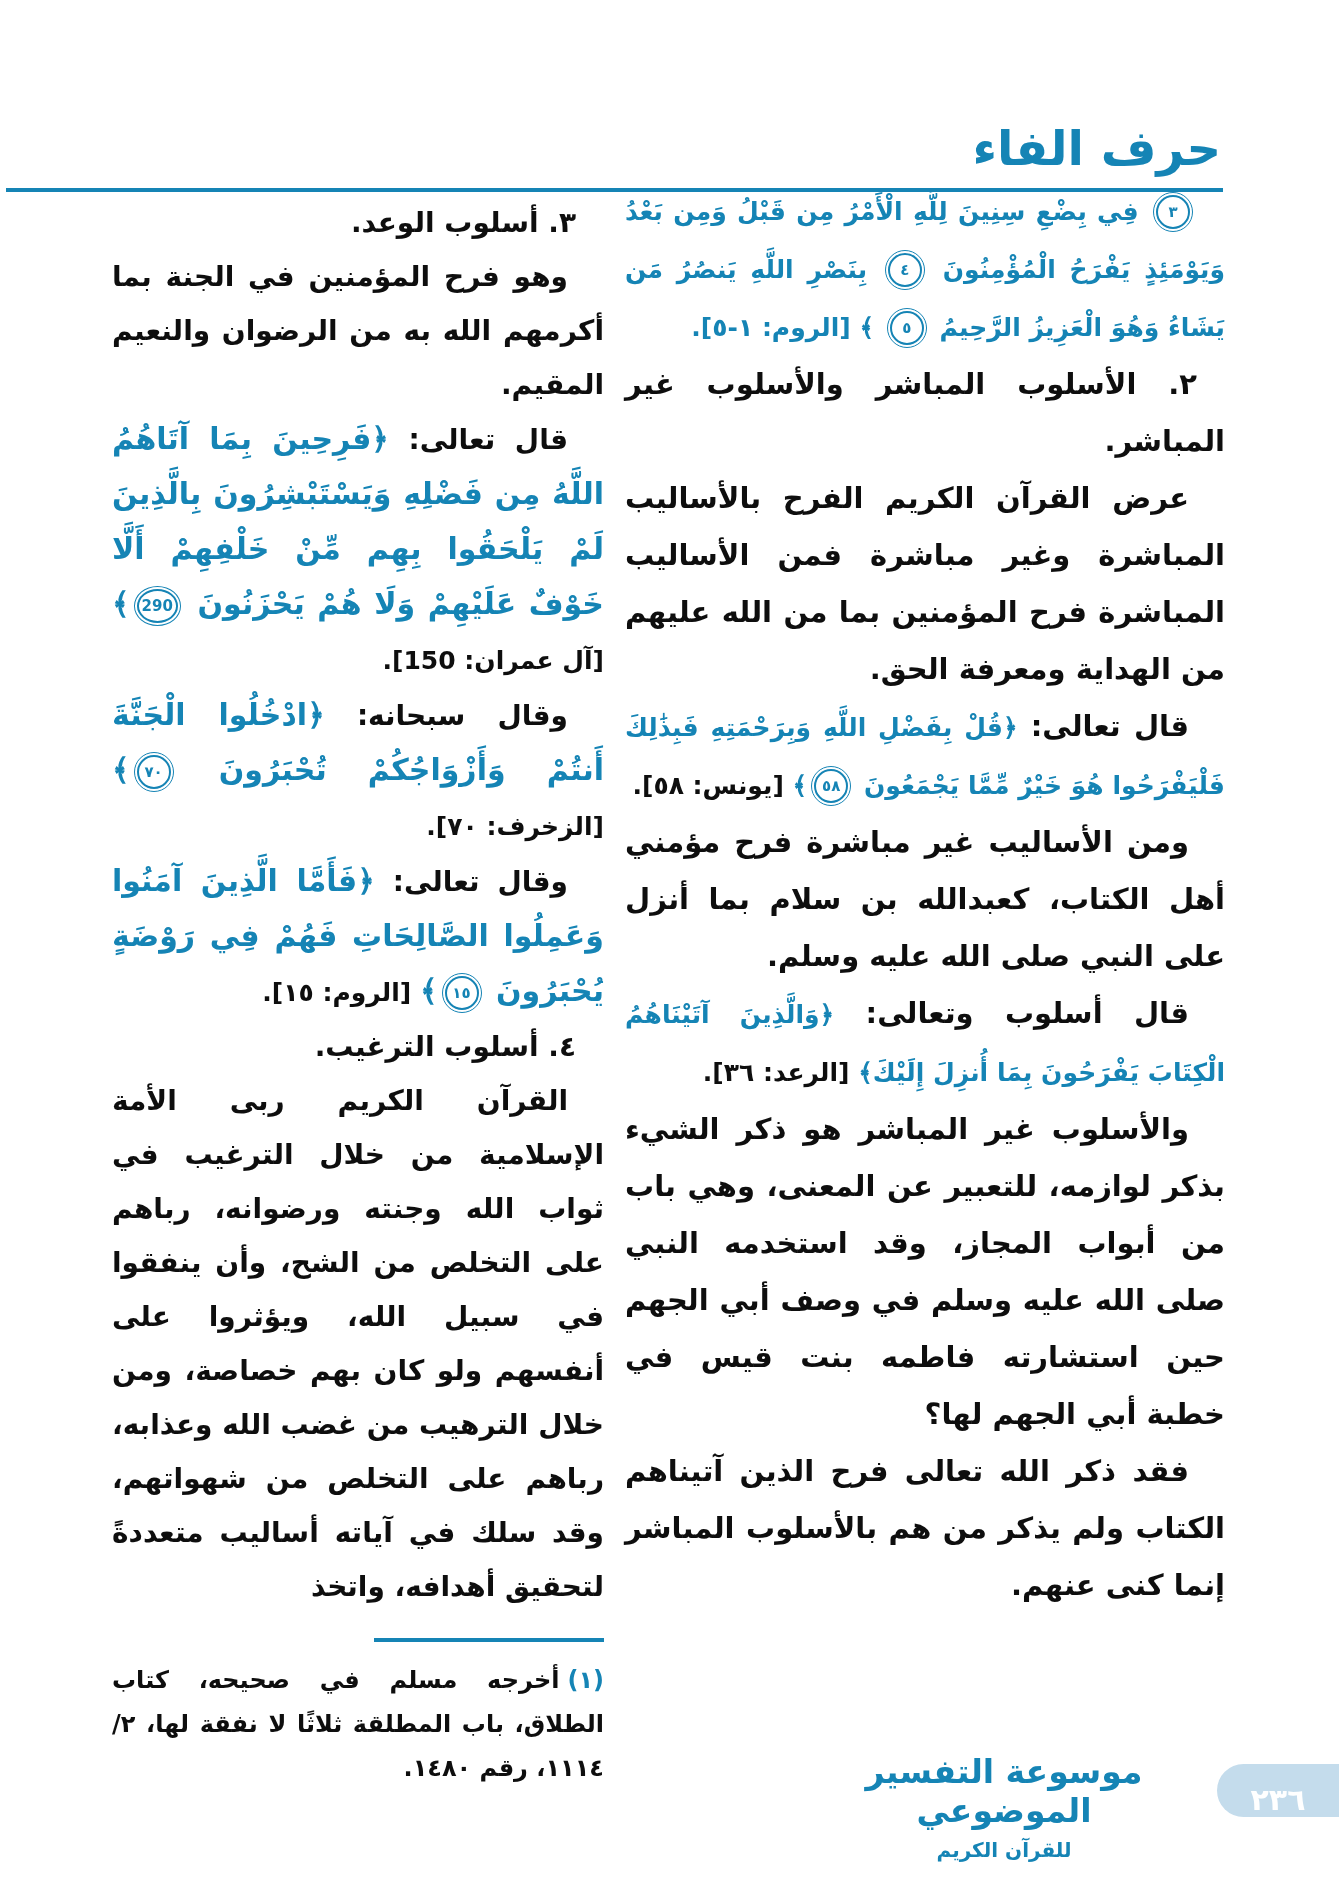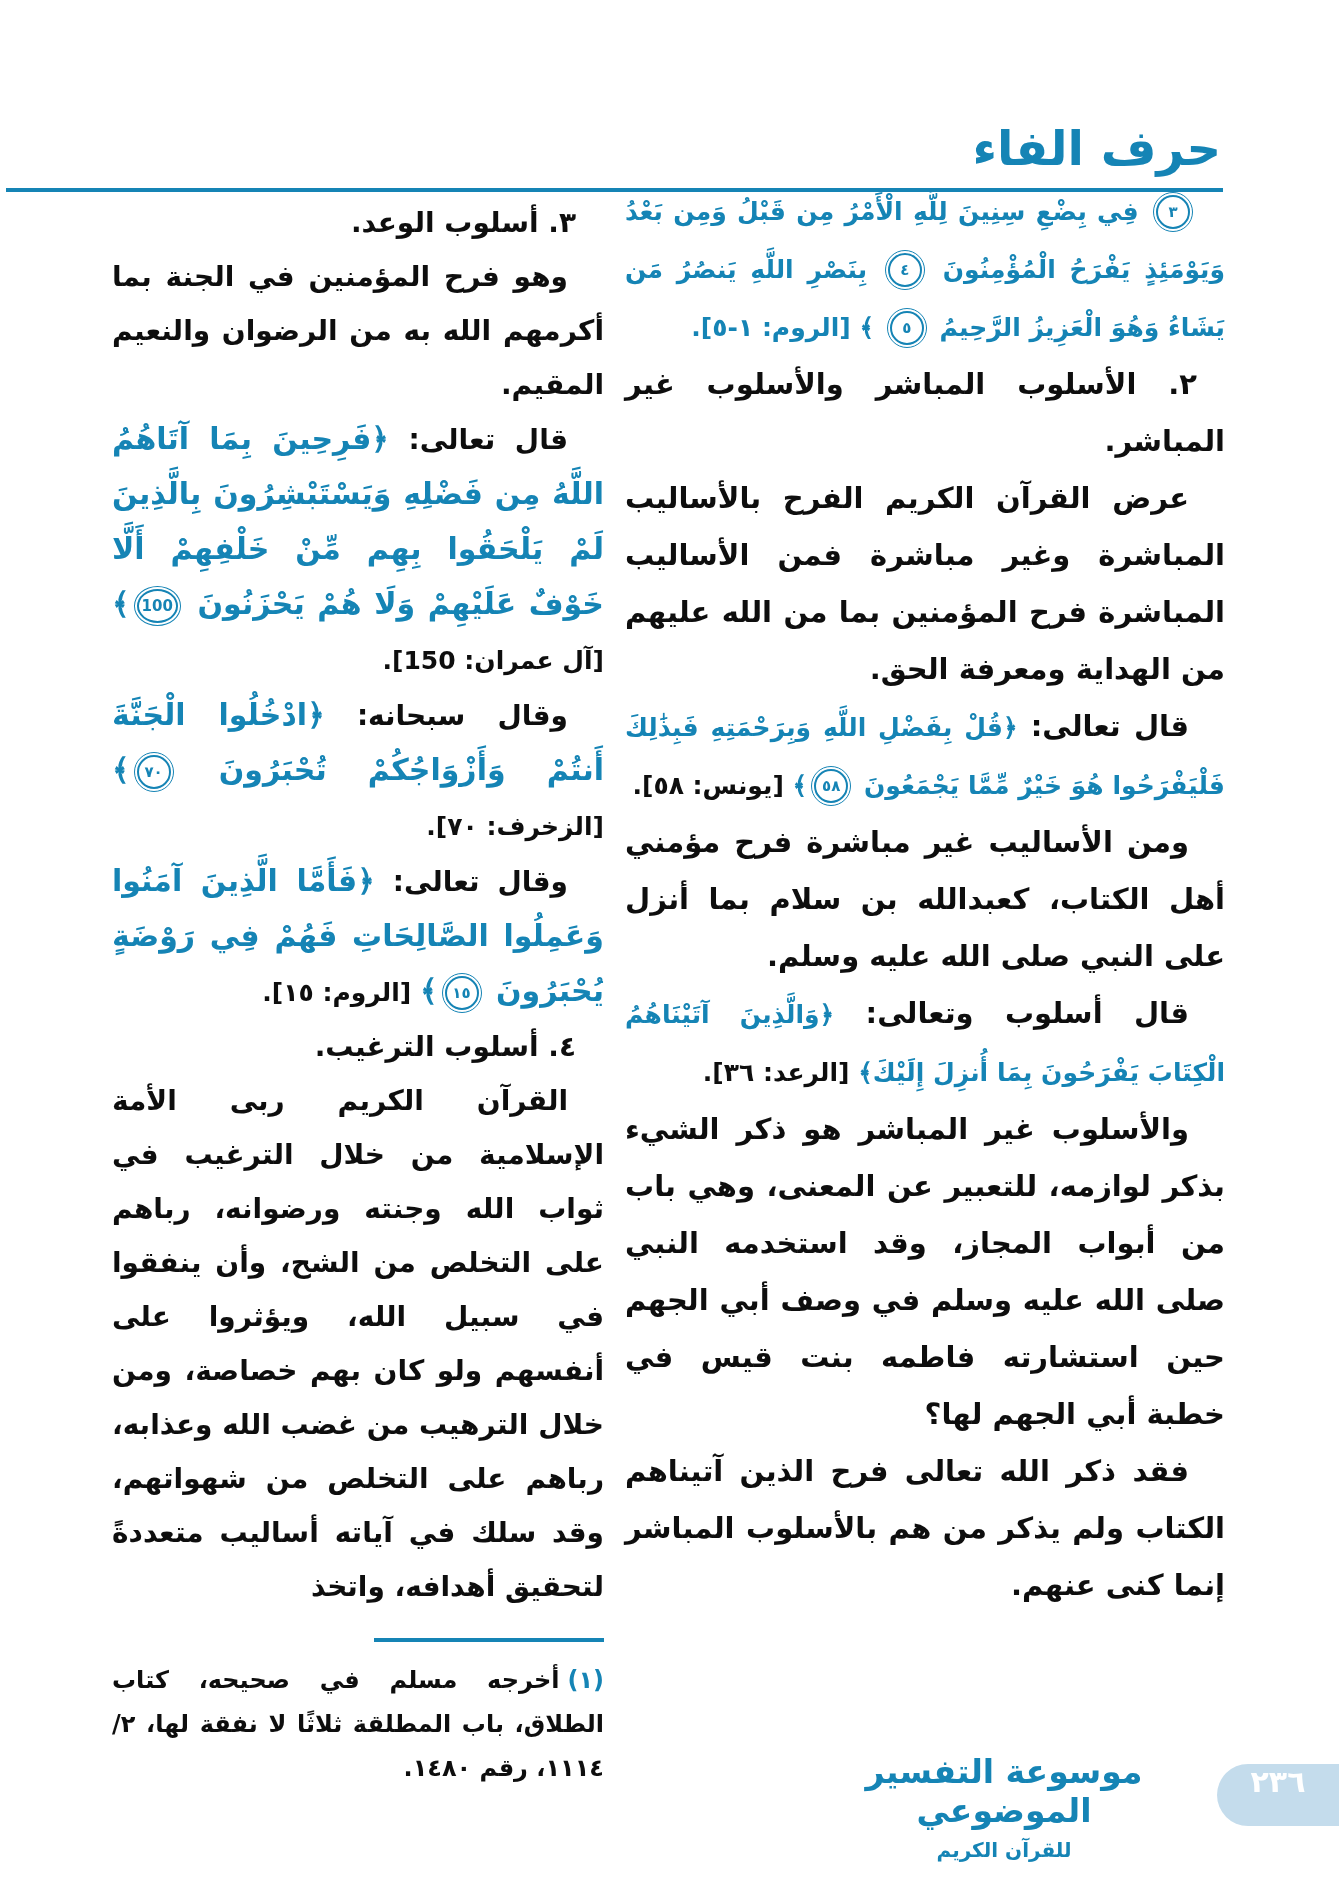--- a/index.html
+++ b/index.html
@@ -56,23 +56,23 @@
   }
   .fn-marker{color:var(--accent);margin-left:8px;font-weight:bold;}
   
   .footer-logo{
     position:absolute;top:1752px;left:830px;width:348px;
     text-align:center;color:var(--accent);
   }
   .logo-line1{font-size:33px;font-weight:bold;letter-spacing:-1px;}
   .logo-line2{font-size:20px;font-weight:bold;margin-top:8px;}
   .page-number-badge{
-    position:absolute;top:1764px;right:0;width:122px;height:62px;
+    position:absolute;top:1764px;right:0;width:122px;height:53px;
     background:var(--badge-bg);border-radius:33px 0 0 33px;
-    display:flex;align-items:flex-start;justify-content:center;
+    display:flex;align-items:flex-end;justify-content:center;
   }
   .page-number-badge span{color:#ffffff;font-size:30px;font-weight:bold;}
 </style>
 </head>
 <body>
 
 <div class="page">
 
   <div class="chapter-title">حرف الفاء</div>
   <div class="header-rule"></div>
@@ -83,21 +83,21 @@
       <div class="block para"><span class="seg-plain">عرض القرآن الكريم الفرح بالأساليب المباشرة وغير مباشرة فمن الأساليب المباشرة فرح المؤمنين بما من الله عليهم من الهداية ومعرفة الحق.</span></div>
       <div class="block para"><span class="seg-plain">قال تعالى: </span><span class="seg-verse">﴿قُلْ بِفَضْلِ اللَّهِ وَبِرَحْمَتِهِ فَبِذَٰلِكَ فَلْيَفْرَحُوا هُوَ خَيْرٌ مِّمَّا يَجْمَعُونَ </span><span class="ayah-num">٥٨</span><span class="seg-verse">﴾</span><span class="seg-ref"> [يونس: ٥٨].</span></div>
       <div class="block para"><span class="seg-plain">ومن الأساليب غير مباشرة فرح مؤمني أهل الكتاب، كعبدالله بن سلام بما أنزل على النبي صلى الله عليه وسلم.</span></div>
       <div class="block para"><span class="seg-plain">قال أسلوب وتعالى: </span><span class="seg-verse">﴿وَالَّذِينَ آتَيْنَاهُمُ الْكِتَابَ يَفْرَحُونَ بِمَا أُنزِلَ إِلَيْكَ﴾</span><span class="seg-ref"> [الرعد: ٣٦].</span></div>
       <div class="block para"><span class="seg-plain">والأسلوب غير المباشر هو ذكر الشيء بذكر لوازمه، للتعبير عن المعنى، وهي باب من أبواب المجاز، وقد استخدمه النبي صلى الله عليه وسلم في وصف أبي الجهم حين استشارته فاطمه بنت قيس في خطبة أبي الجهم لها؟</span></div>
       <div class="block para"><span class="seg-plain">فقد ذكر الله تعالى فرح الذين آتيناهم الكتاب ولم يذكر من هم بالأسلوب المباشر إنما كنى عنهم.</span></div>
     </div>
   <div class="col col-left" id="col-left">
       <div class="block heading"><span class="seg-plain">٣. أسلوب الوعد.</span></div>
       <div class="block para"><span class="seg-plain">وهو فرح المؤمنين في الجنة بما أكرمهم الله به من الرضوان والنعيم المقيم.</span></div>
-      <div class="block para"><span class="seg-plain">قال تعالى: </span><span class="seg-verse">﴿فَرِحِينَ بِمَا آتَاهُمُ اللَّهُ مِن فَضْلِهِ وَيَسْتَبْشِرُونَ بِالَّذِينَ لَمْ يَلْحَقُوا بِهِم مِّنْ خَلْفِهِمْ أَلَّا خَوْفٌ عَلَيْهِمْ وَلَا هُمْ يَحْزَنُونَ </span><span class="ayah-num">100</span><span class="seg-verse">﴾</span><span class="seg-ref"> [آل عمران: 150].</span></div>
+      <div class="block para"><span class="seg-plain">قال تعالى: </span><span class="seg-verse">﴿فَرِحِينَ بِمَا آتَاهُمُ اللَّهُ مِن فَضْلِهِ وَيَسْتَبْشِرُونَ بِالَّذِينَ لَمْ يَلْحَقُوا بِهِم مِّنْ خَلْفِهِمْ أَلَّا خَوْفٌ عَلَيْهِمْ وَلَا هُمْ يَحْزَنُونَ </span><span class="ayah-num">290</span><span class="seg-verse">﴾</span><span class="seg-ref"> [آل عمران: 150].</span></div>
       <div class="block para"><span class="seg-plain">وقال سبحانه: </span><span class="seg-verse">﴿ادْخُلُوا الْجَنَّةَ أَنتُمْ وَأَزْوَاجُكُمْ تُحْبَرُونَ </span><span class="ayah-num">٧٠</span><span class="seg-verse">﴾</span><span class="seg-ref"> [الزخرف: ٧٠].</span></div>
       <div class="block para"><span class="seg-plain">وقال تعالى: </span><span class="seg-verse">﴿فَأَمَّا الَّذِينَ آمَنُوا وَعَمِلُوا الصَّالِحَاتِ فَهُمْ فِي رَوْضَةٍ يُحْبَرُونَ </span><span class="ayah-num">١٥</span><span class="seg-verse">﴾</span><span class="seg-ref"> [الروم: ١٥].</span></div>
       <div class="block heading"><span class="seg-plain">٤. أسلوب الترغيب.</span></div>
       <div class="block para"><span class="seg-plain">القرآن الكريم ربى الأمة الإسلامية من خلال الترغيب في ثواب الله وجنته ورضوانه، رباهم على التخلص من الشح، وأن ينفقوا في سبيل الله، ويؤثروا على أنفسهم ولو كان بهم خصاصة، ومن خلال الترهيب من غضب الله وعذابه، رباهم على التخلص من شهواتهم، وقد سلك في آياته أساليب متعددةً لتحقيق أهدافه، واتخذ</span></div>
     </div>
 
   <div class="footnote">
     <div class="footnote-rule"></div>
     <div class="footnote-text">
       <span class="fn-marker">(١)</span><span>أخرجه مسلم في صحيحه، كتاب الطلاق، باب المطلقة ثلاثًا لا نفقة لها، ٢/ ١١١٤، رقم ١٤٨٠.</span>

